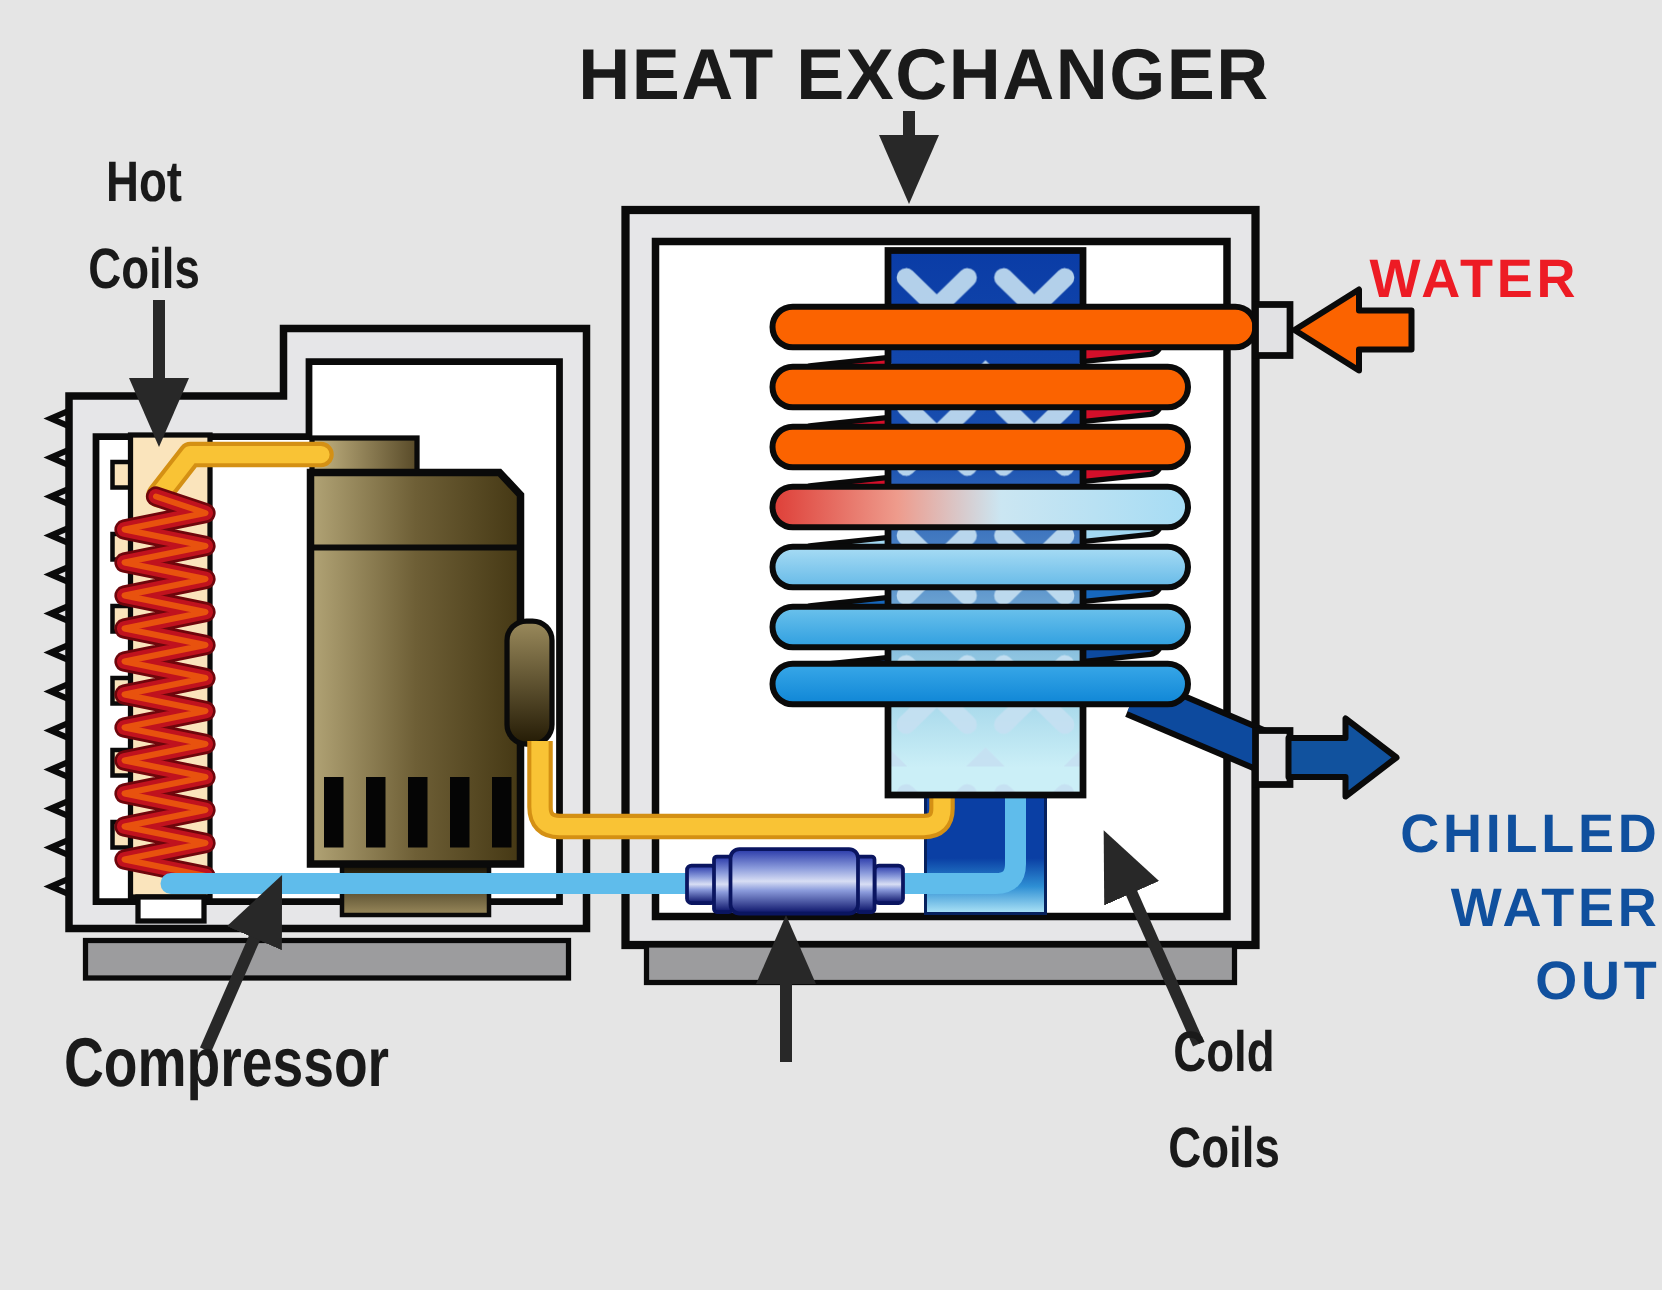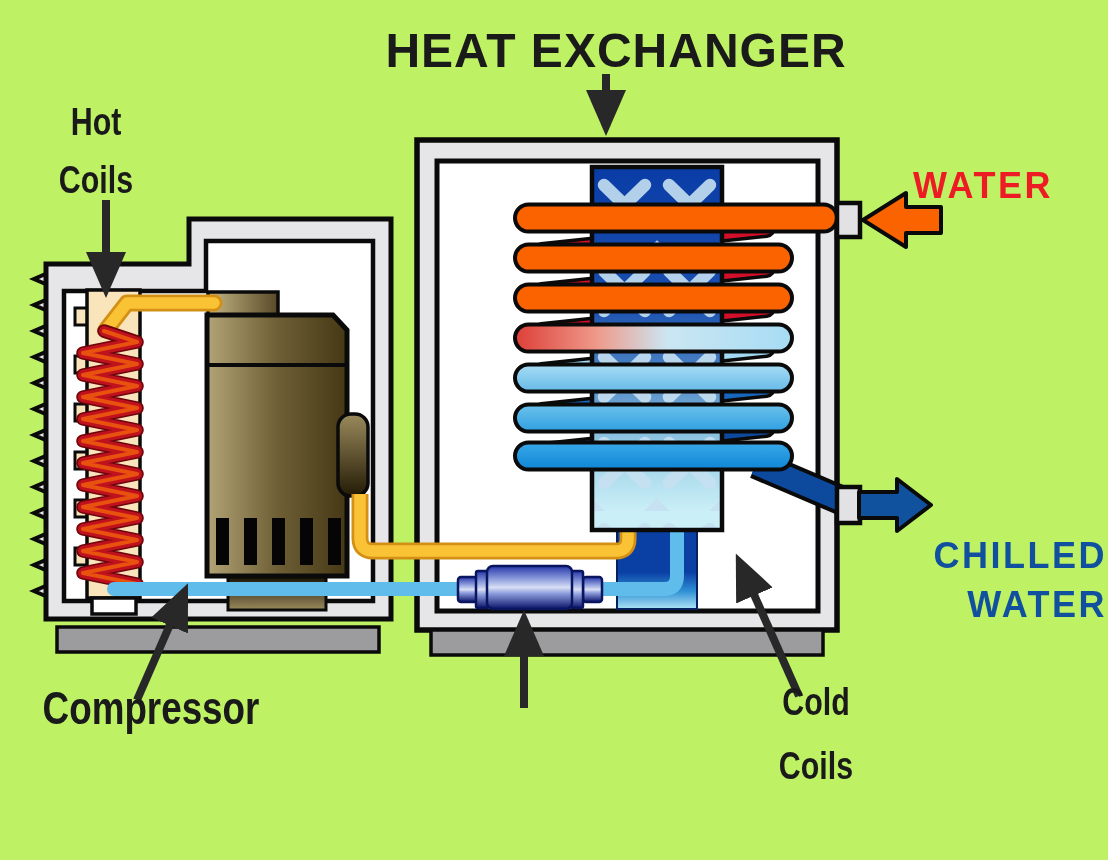--- a/index.html
+++ b/index.html
@@ -1,17 +1,17 @@
 <!DOCTYPE html>
 <html><head>
 <meta charset="utf-8">
 <style>
   html,body{margin:0;padding:0;background:#ffffff;}
   .stage{
-    position:relative;width:1108px;height:860px;background:#bef264;overflow:hidden;
+    position:relative;width:1108px;height:860px;background:#e5e5e5;overflow:hidden;
     font-family:"Liberation Sans","DejaVu Sans",sans-serif;
   }
   .stage svg{position:absolute;left:0;top:0;}
   .lbl{position:absolute;color:#1a1a1a;font-weight:bold;white-space:nowrap;}
   .lbl .ln{display:block;text-align:center;}
   .cond .ln{transform:scaleX(0.8);transform-origin:50% 50%;}
   .title-lbl{font-size:48px;letter-spacing:1px;text-align:center;line-height:1.05;}
   .black-lbl{font-size:38px;line-height:58px;}
   .compressor-lbl{font-size:46px;line-height:48px;text-align:center;}
   .flow-lbl{font-size:36px;letter-spacing:2.5px;line-height:45px;}
@@ -242,14 +242,15 @@
     <span class="ln">Coils</span>
   </div>
 
   <div class="lbl flow-lbl water-in-lbl" style="left:888px;top:163px;width:190px;">
     <span class="ln">WATER</span>
   </div>
 
   <div class="lbl flow-lbl chilled-lbl" style="left:897px;top:531px;width:210px;">
     <span class="ln">CHILLED</span>
     <span class="ln">WATER</span>
+    <span class="ln">OUT</span>
   </div>
 </div>
 
 </body></html>

